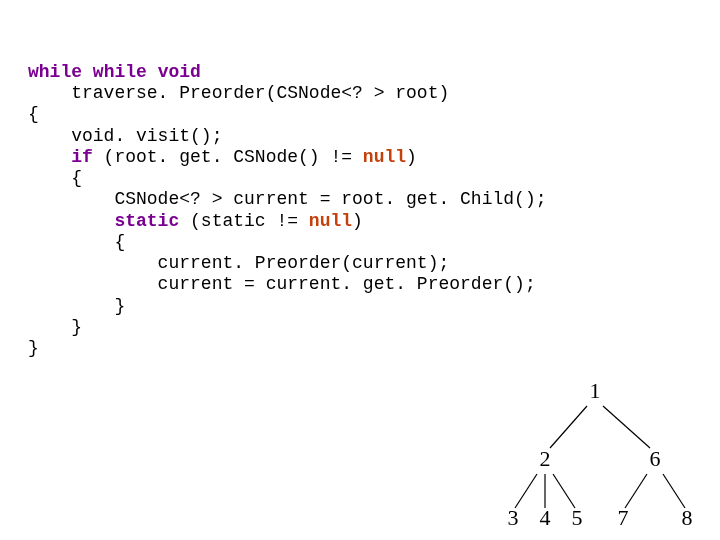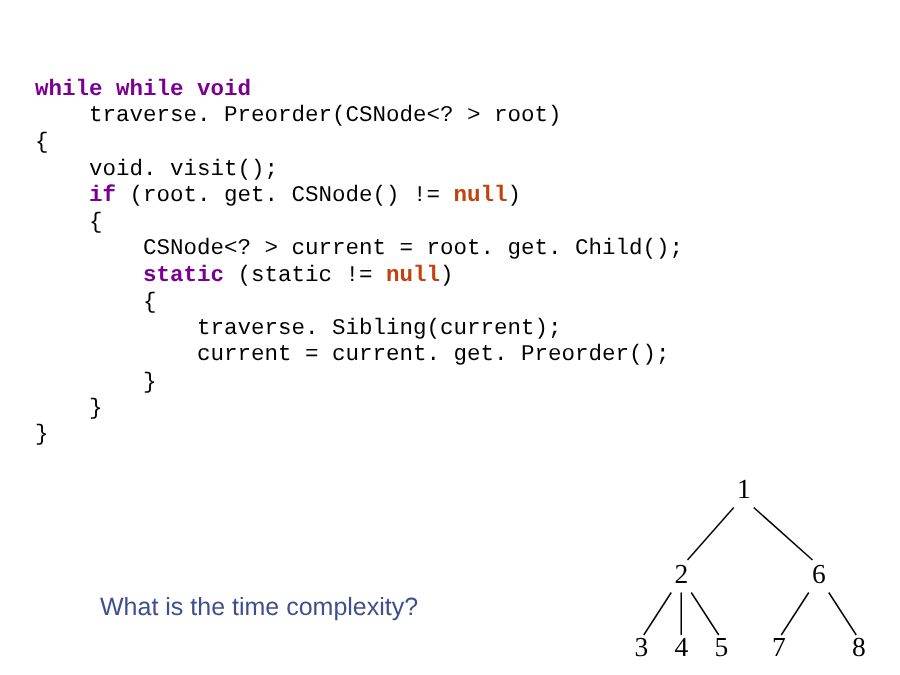--- a/index.html
+++ b/index.html
@@ -72,27 +72,26 @@
 
   <div class="code-block"><span class="kw-purple">while</span> <span class="kw-purple">while</span> <span class="kw-purple">void</span>
 <span>    traverse. Preorder(CSNode&lt;? &gt; root)</span>
 <span>{</span>
 <span>    void. visit();</span>
 <span class="kw-purple">    if</span><span> (root. get. CSNode() != </span><span class="kw-null">null</span><span>)</span>
 <span>    {</span>
 <span>        CSNode&lt;? &gt; current = root. get. Child();</span>
 <span class="kw-purple">        static</span><span> (static != </span><span class="kw-null">null</span><span>)</span>
 <span>        {</span>
-<span>            traverse. Sibling(current);</span>
+<span>            current. Preorder(current);</span>
 <span>            current = current. get. Preorder();</span>
 <span>        }</span>
 <span>    }</span>
 <span>}</span></div>
 
-  <div class="question">What is the time complexity?</div>
 
   <svg class="tree" viewBox="0 0 210 150">
 
     <text x="100" y="18" text-anchor="middle">1</text>
 
     <line x1="92" y1="26" x2="55" y2="68"></line>
     <line x1="108" y1="26" x2="155" y2="68"></line>
 
     <text x="50" y="86" text-anchor="middle">2</text>
     <text x="160" y="86" text-anchor="middle">6</text>

